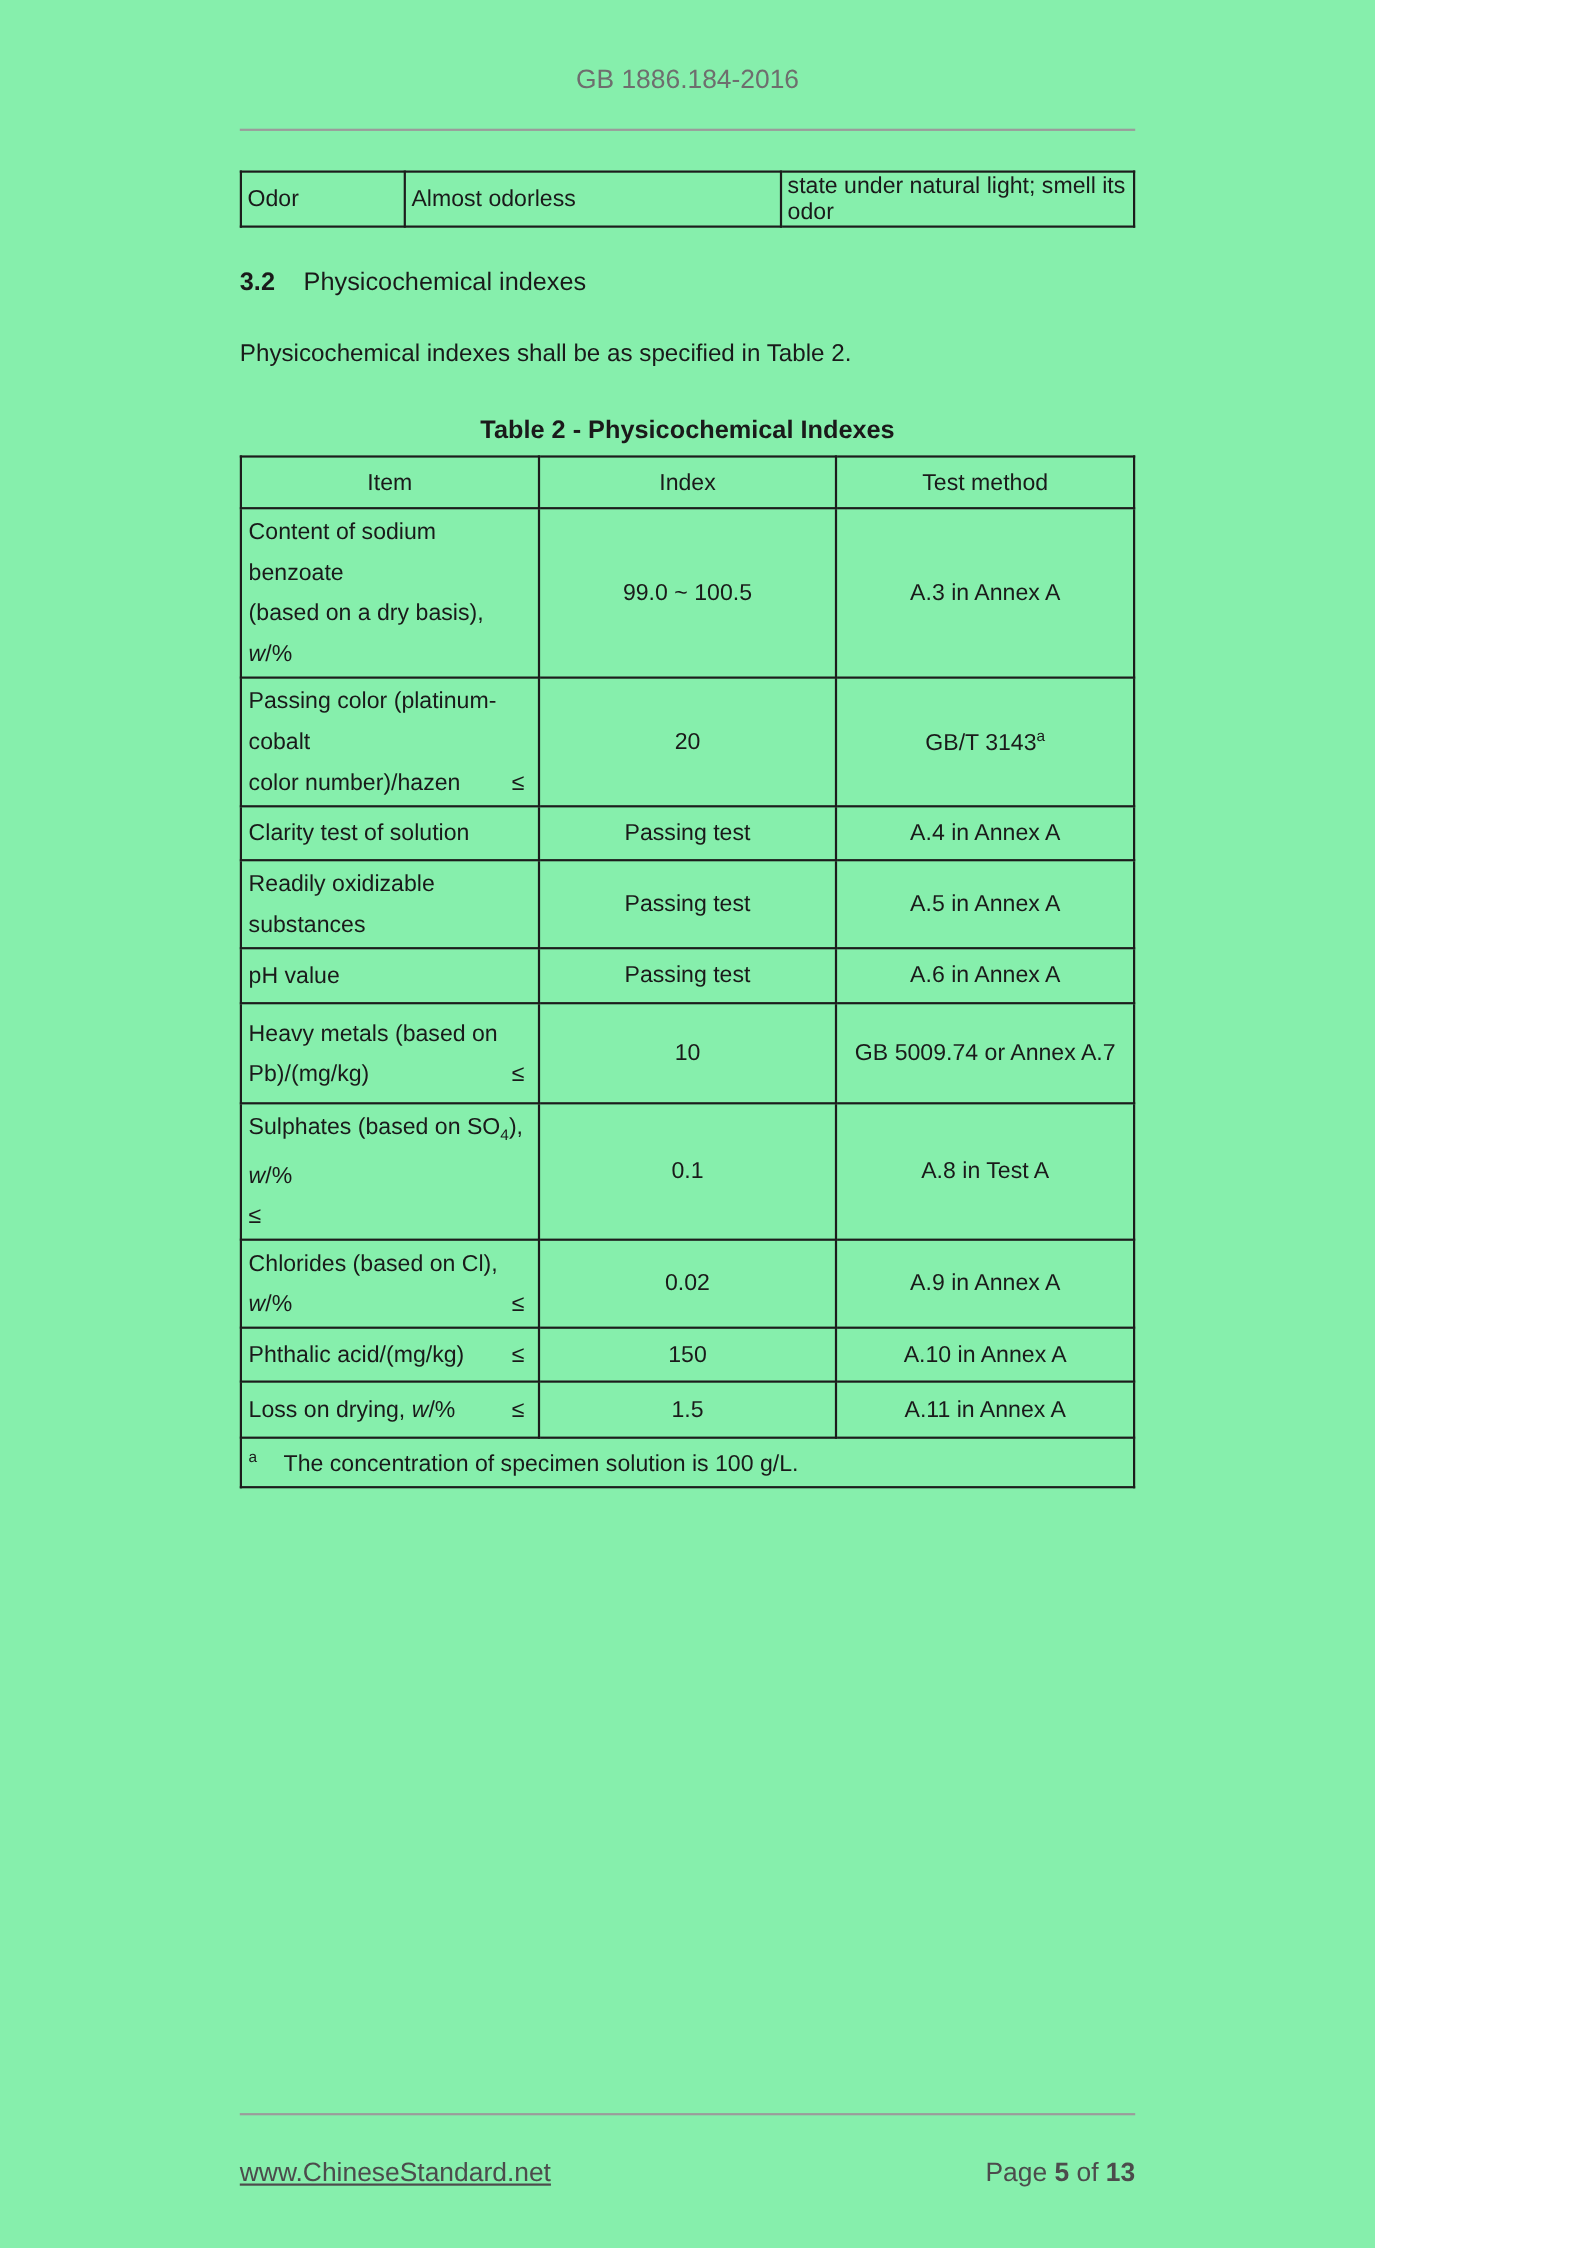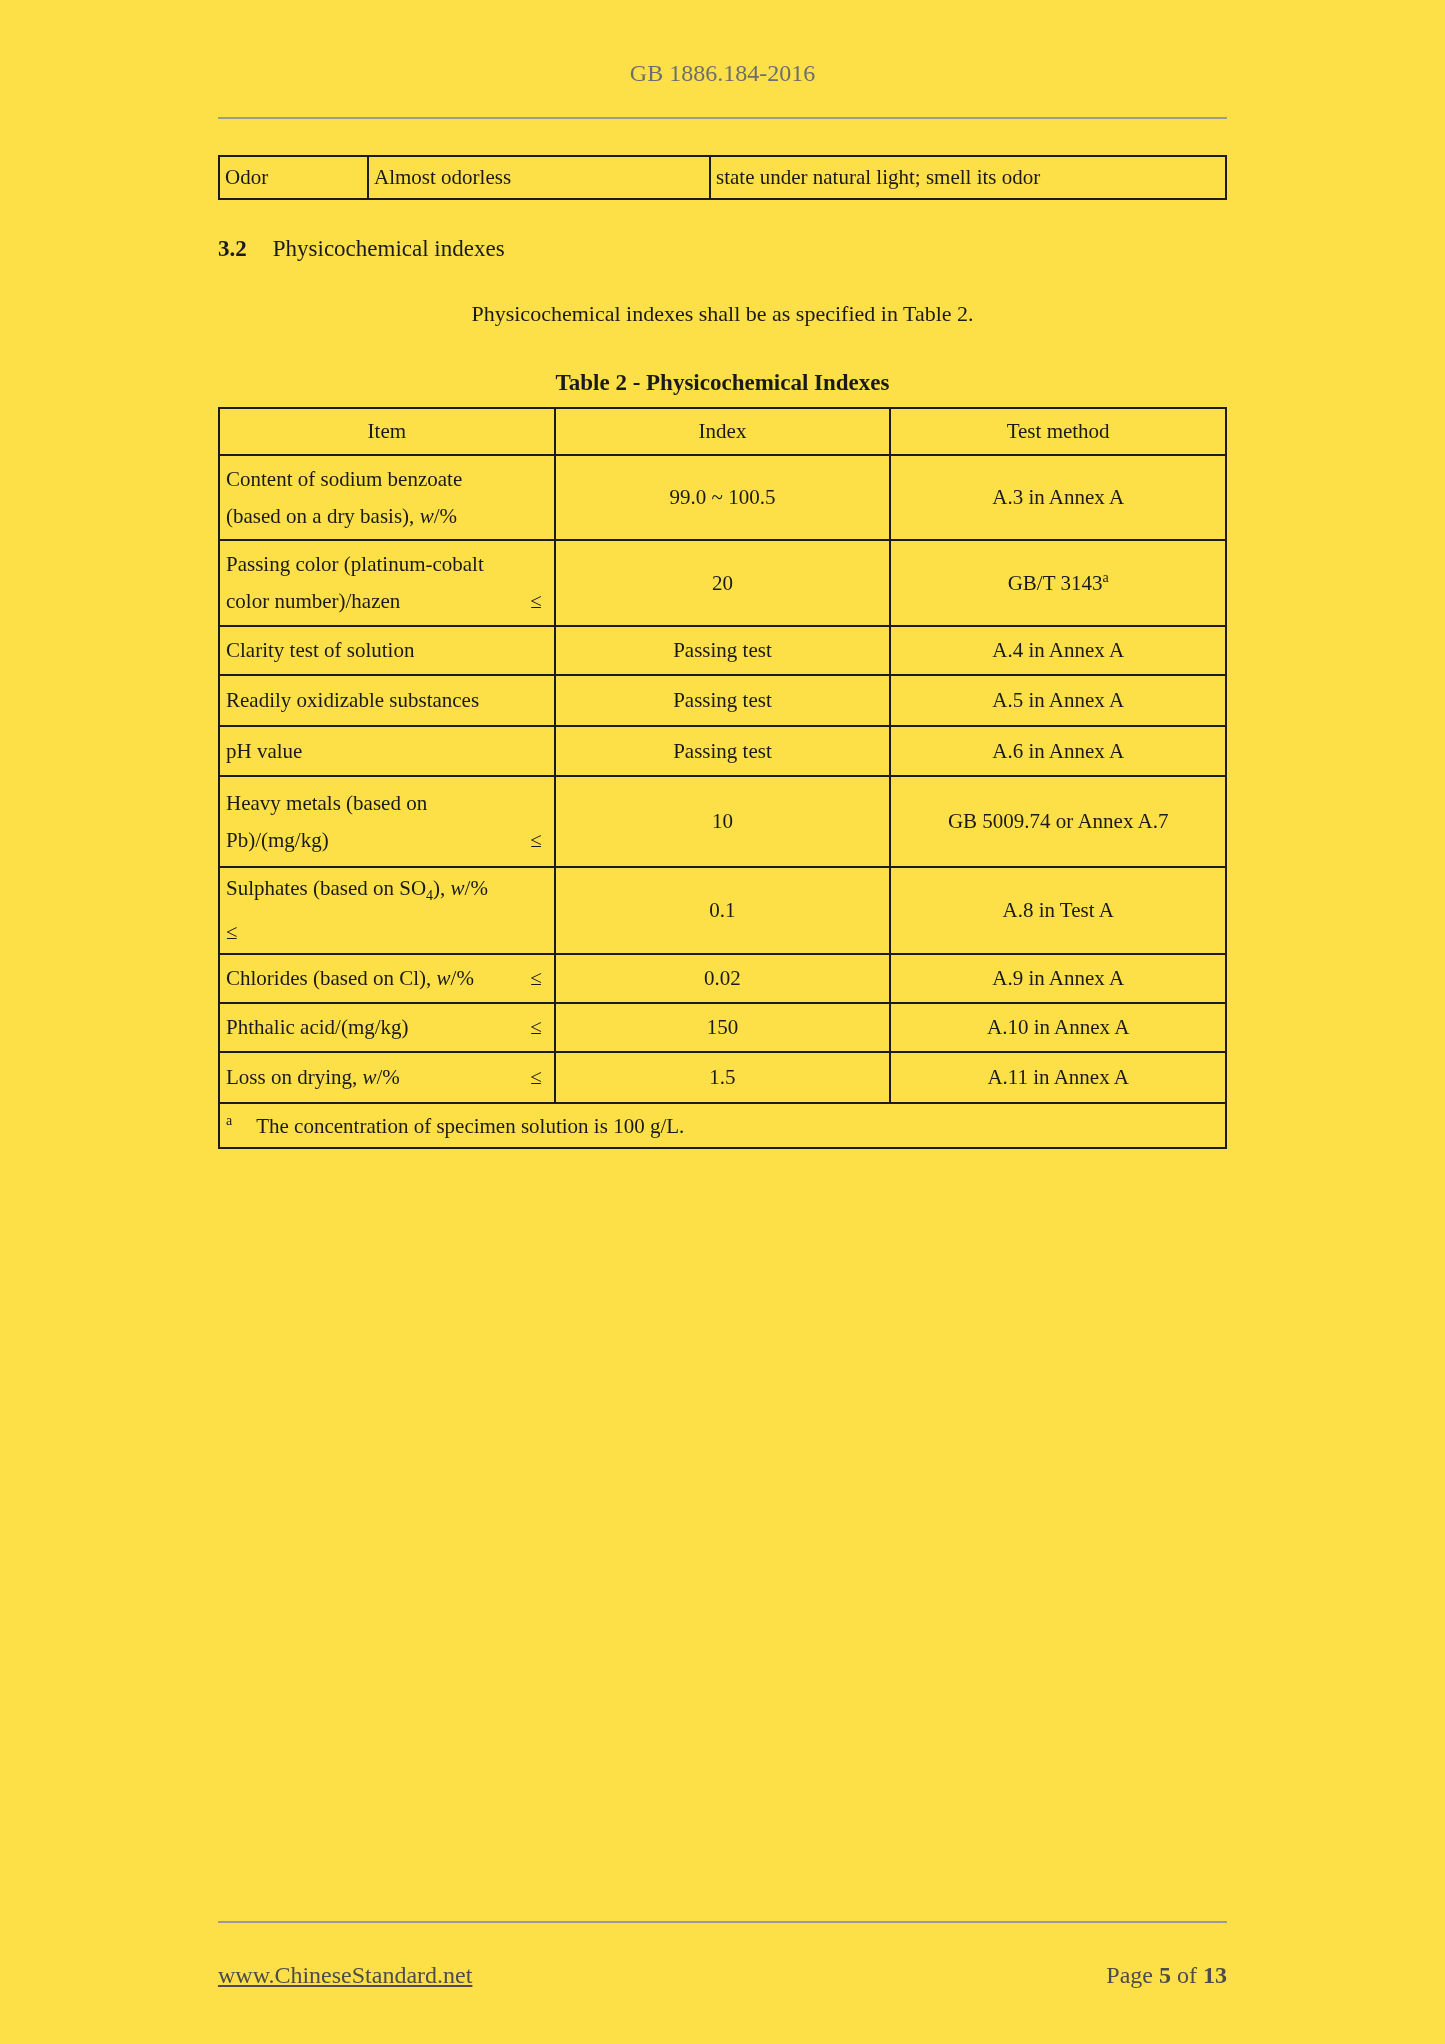--- a/index.html
+++ b/index.html
@@ -1,20 +1,20 @@
 <!DOCTYPE html>
 <html><head>
 <meta charset="utf-8">
 <style>
   html,body { margin:0; padding:0; background:#ffffff; }
   .page {
     position:relative;
-    width:1445px; height:2044px;
-    background:#fde047;
-    font-family:Liberation Serif, serif;
+    width:1250px; height:2044px;
+    background:#86efac;
+    font-family:Liberation Sans, sans-serif;
     color:#1a1a1a;
     overflow:hidden;
   }
   .content { padding:0 218px; }
 
   .doc-header-title {
     padding-top:58px;
     text-align:center;
     font-size:24px;
     line-height:30px;
@@ -34,21 +34,21 @@
   
   .cont-table { margin-top:36px; font-size:21px; }
   .cont-table td { height:41px; vertical-align:middle; padding:0 6px 0 5px; text-align:left; }
   .cont-col1 { width:136px; }
   .cont-col2 { width:329px; }
 
   
   .section-heading { margin-top:34px; font-size:23px; line-height:30px; }
   .section-num { font-weight:bold; margin-right:26px; }
 
-  .body-paragraph { margin-top:36px; font-size:22px; line-height:28px;text-align:center; }
+  .body-paragraph { margin-top:36px; font-size:22px; line-height:28px; }
 
   .table-caption {
     margin-top:40px;
     text-align:center;
     font-weight:bold;
     font-size:23px;
     line-height:30px;
   }
 
   

